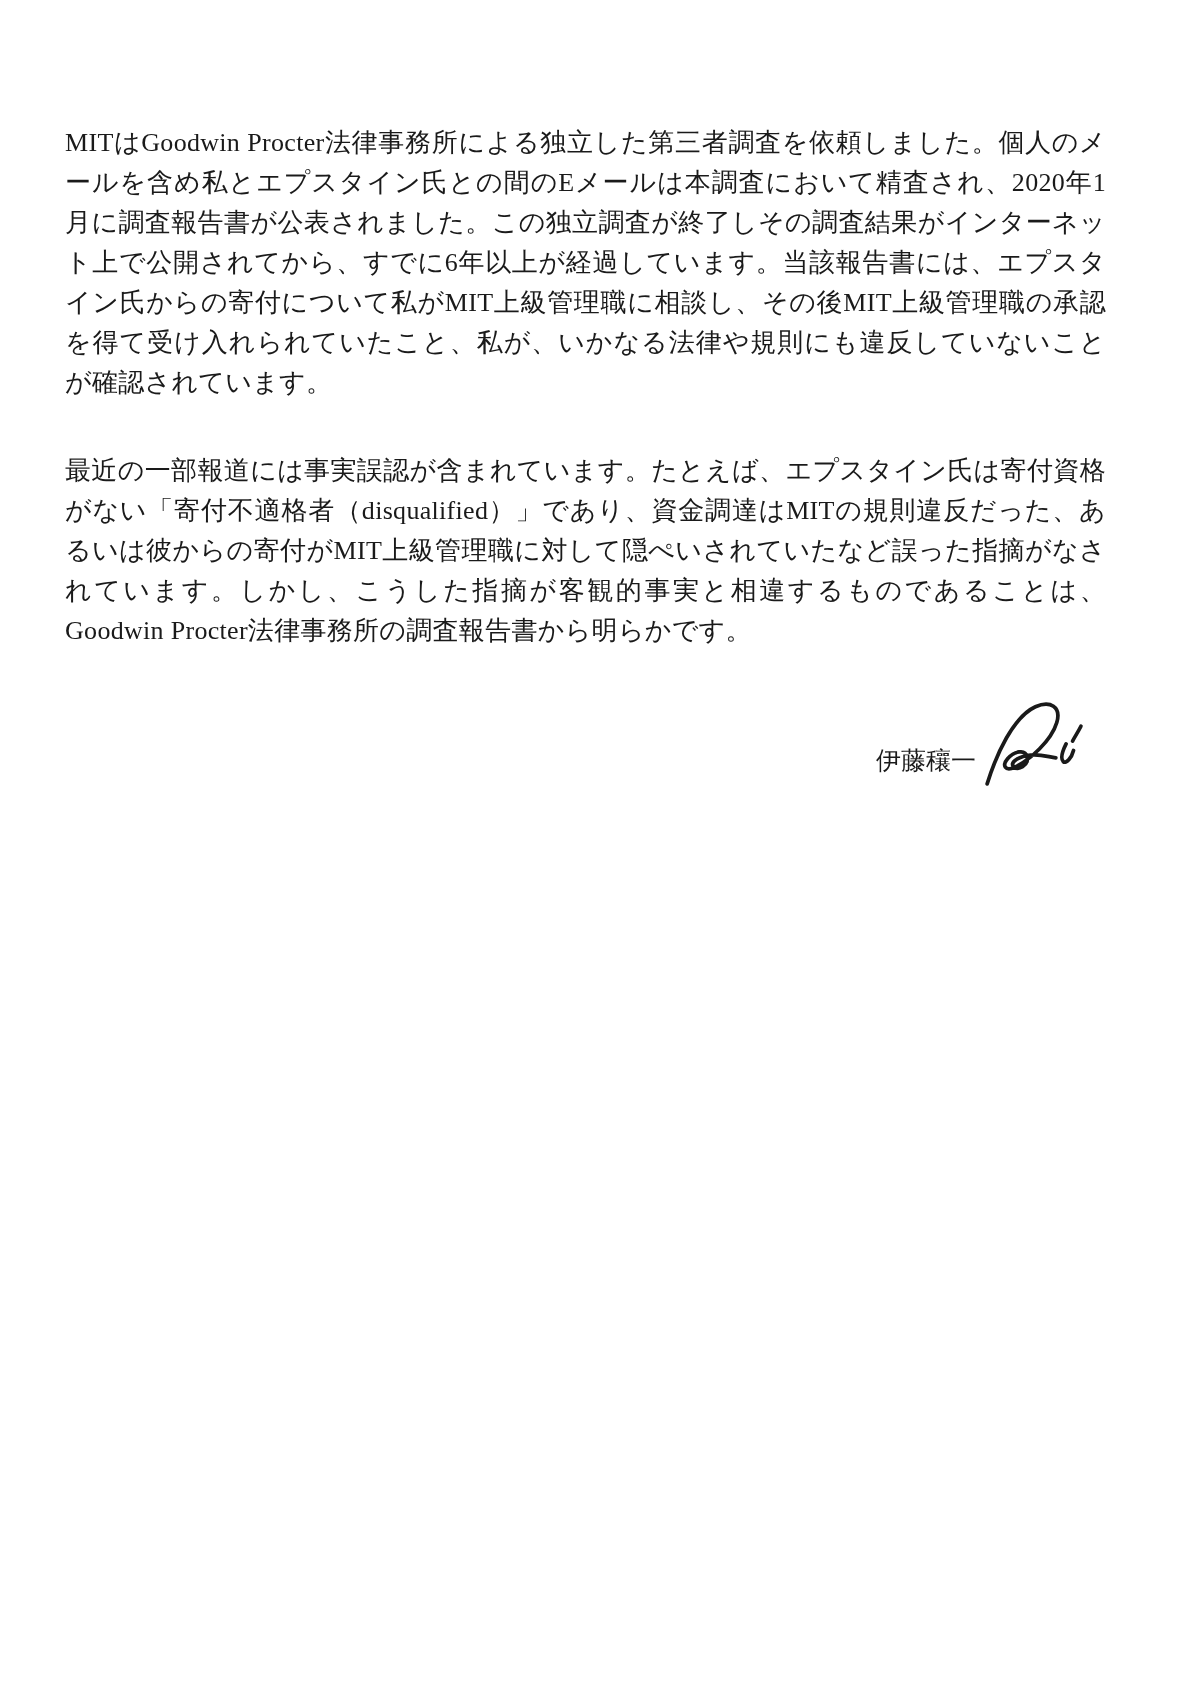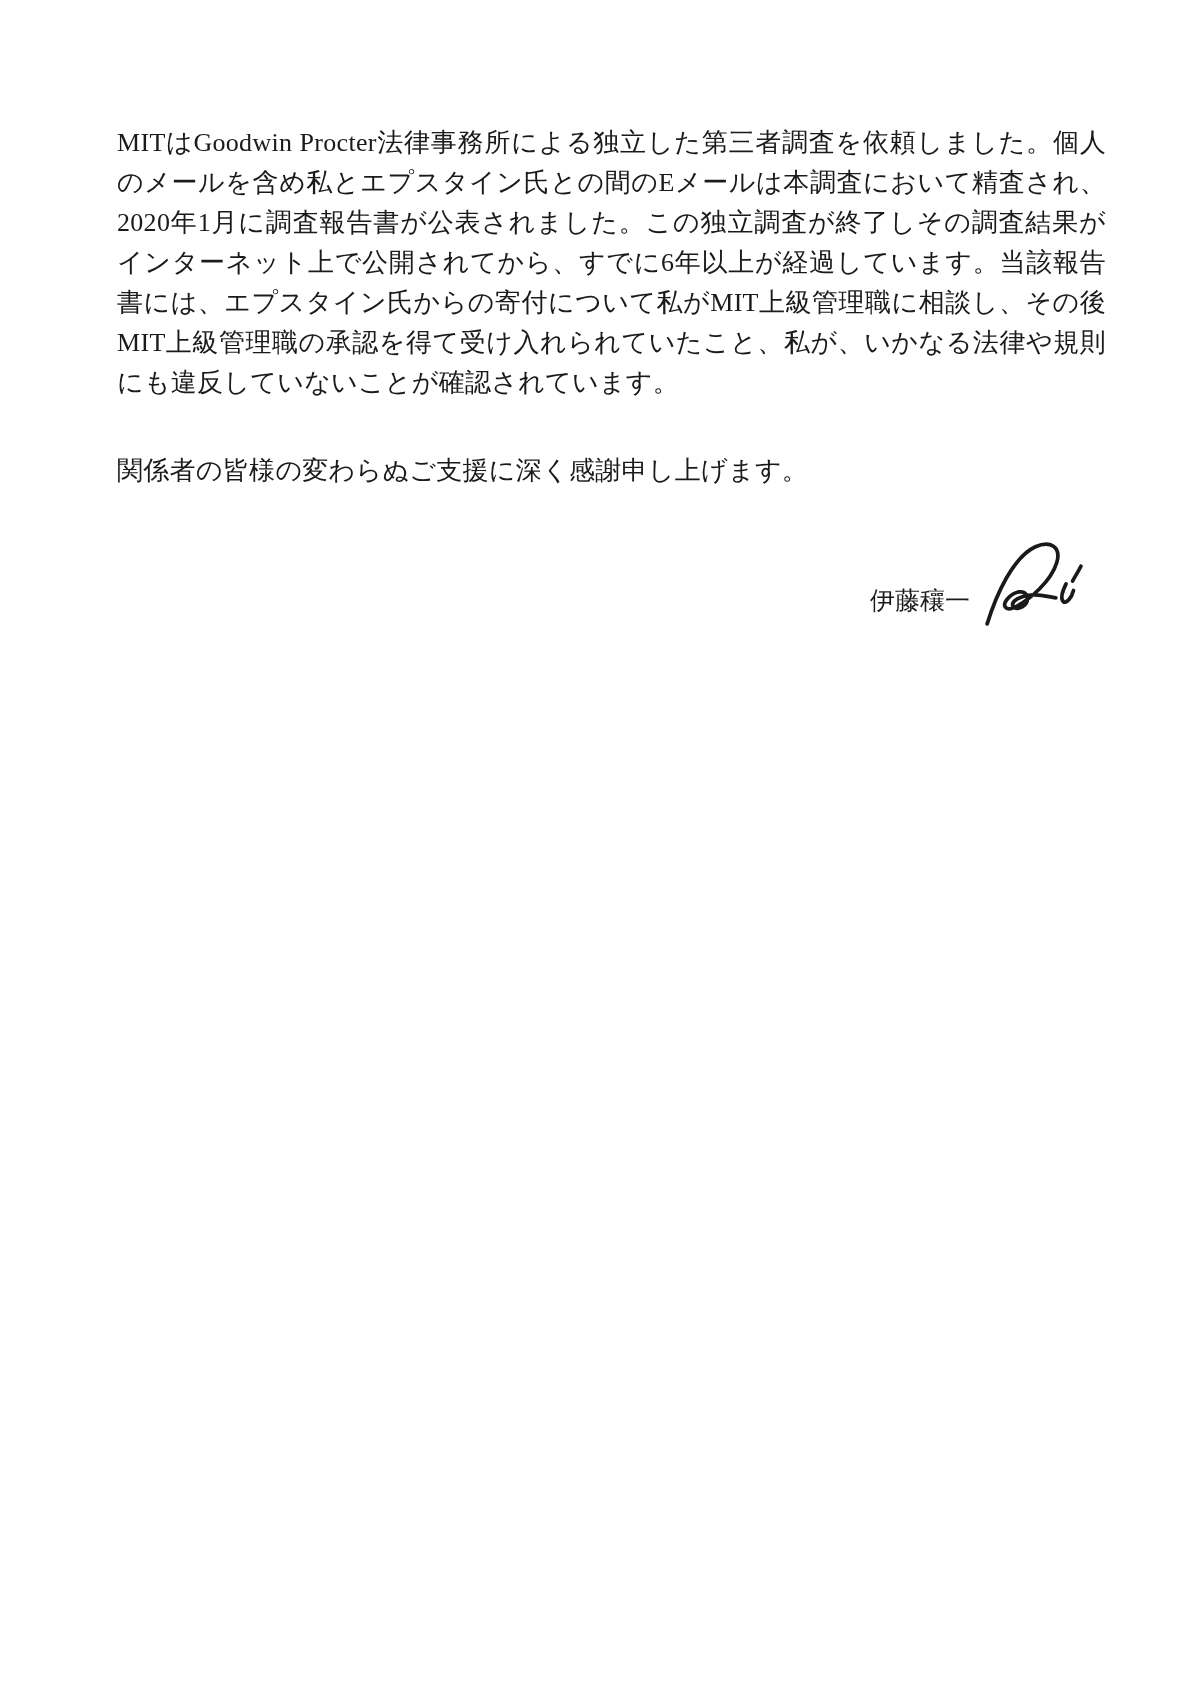--- a/index.html
+++ b/index.html
@@ -10,40 +10,39 @@
   body {
     width: 1200px;
     height: 1697px;
     position: relative;
     font-family: "Liberation Serif", "DejaVu Serif", serif;
   }
   .page {
     box-sizing: border-box;
     width: 1200px;
     height: 1491px;
-    padding: 123px 94px 0 117px;
+    padding: 123px 94px 0 65px;
     background: #ffffff;
     overflow: hidden;
   }
   .para {
     margin: 0 0 48px 0;
     font-size: 26px;
     line-height: 40px;
     color: #1a1a1a;
     text-align: justify;
     text-justify: inter-ideograph;
     letter-spacing: 0.3px;
   }
   .signature-row {
     margin-top: -2px;
     height: 92px;
     display: flex;
     justify-content: flex-end;
     align-items: flex-end;
-    gap: 6px;
   }
   .sig-name {
     font-size: 25px;
     line-height: 1;
     color: #1a1a1a;
     padding-bottom: 16px;
     white-space: nowrap;
   }
   .sig-script svg {
     display: block;
@@ -57,23 +56,23 @@
     stroke-linejoin: round;
   }
 </style>
 </head>
 <body>
 
 <div class="page">
 
   <p class="para">MITはGoodwin Procter法律事務所による独立した第三者調査を依頼しました。個人のメールを含め私とエプスタイン氏との間のEメールは本調査において精査され、2020年1月に調査報告書が公表されました。この独立調査が終了しその調査結果がインターネット上で公開されてから、すでに6年以上が経過しています。当該報告書には、エプスタイン氏からの寄付について私がMIT上級管理職に相談し、その後MIT上級管理職の承認を得て受け入れられていたこと、私が、いかなる法律や規則にも違反していないことが確認されています。</p>
 
+  <p class="para">最近の一部報道には事実誤認が含まれています。たとえば、エプスタイン氏は寄付資格がない「寄付不適格者（disqualified）」であり、資金調達はMITの規則違反だった、あるいは彼からの寄付がMIT上級管理職に対して隠ぺいされていたなど誤った指摘がなされています。しかし、こうした指摘が客観的事実と相違するものであることは、Goodwin Procter法律事務所の調査報告書から明らかです。</p>
 
 
-  <p class="para">関係者の皆様の変わらぬご支援に深く感謝申し上げます。</p>
 
   <div class="signature-row">
     <span class="sig-name">伊藤穰一</span>
     <span class="sig-script">
       <svg viewBox="0 0 140 96" xmlns="http://www.w3.org/2000/svg" role="img" aria-label="Joi">
         <path d="M 12 92 C 22 60, 40 20, 64 9 C 80 2, 92 9, 87 26 C 81 46, 58 66, 42 74 C 31 79, 28 72, 34 65 C 41 57, 53 54, 55 63 C 57 72, 45 79, 40 73 C 37 68, 47 62, 59 61 C 70 60, 78 63, 86 64" stroke="#1a1a1a"></path>
         <path d="M 97 49 C 93 57, 91 65, 94 68 C 97 71, 103 64, 105 56" stroke="#1a1a1a"></path>
         <path d="M 113 30 C 110 36, 106 42, 104 46" stroke="#1a1a1a"></path>
       </svg>
     </span>

